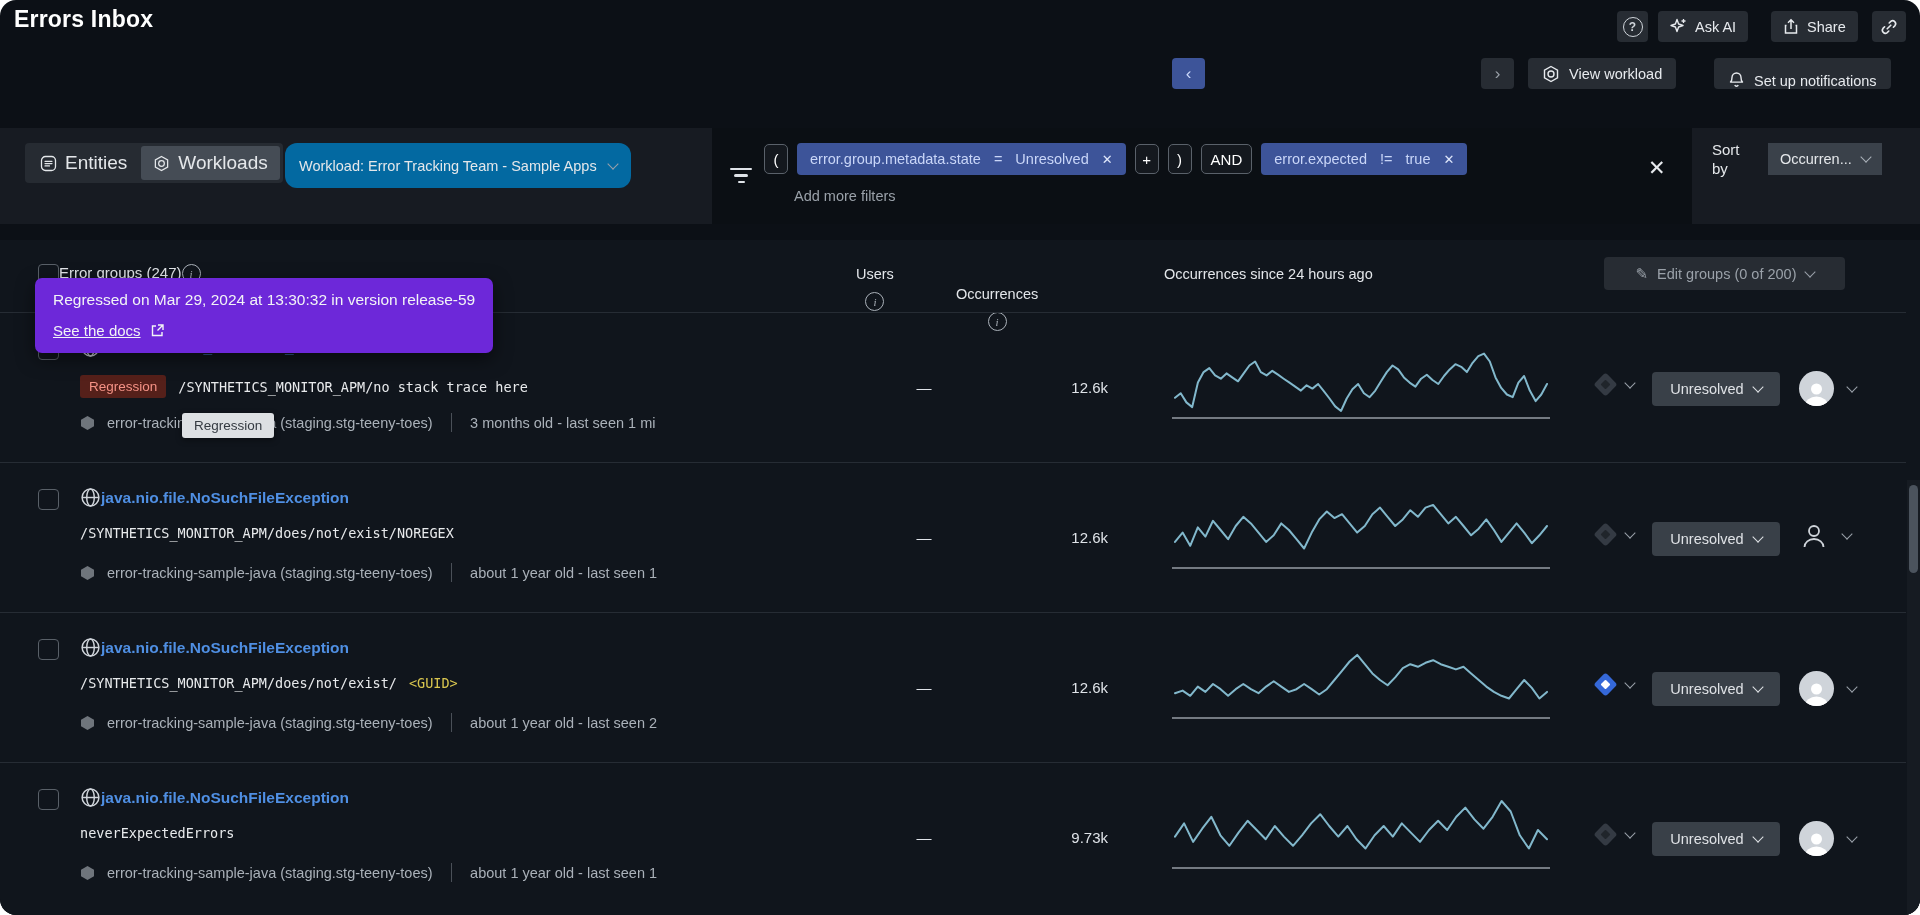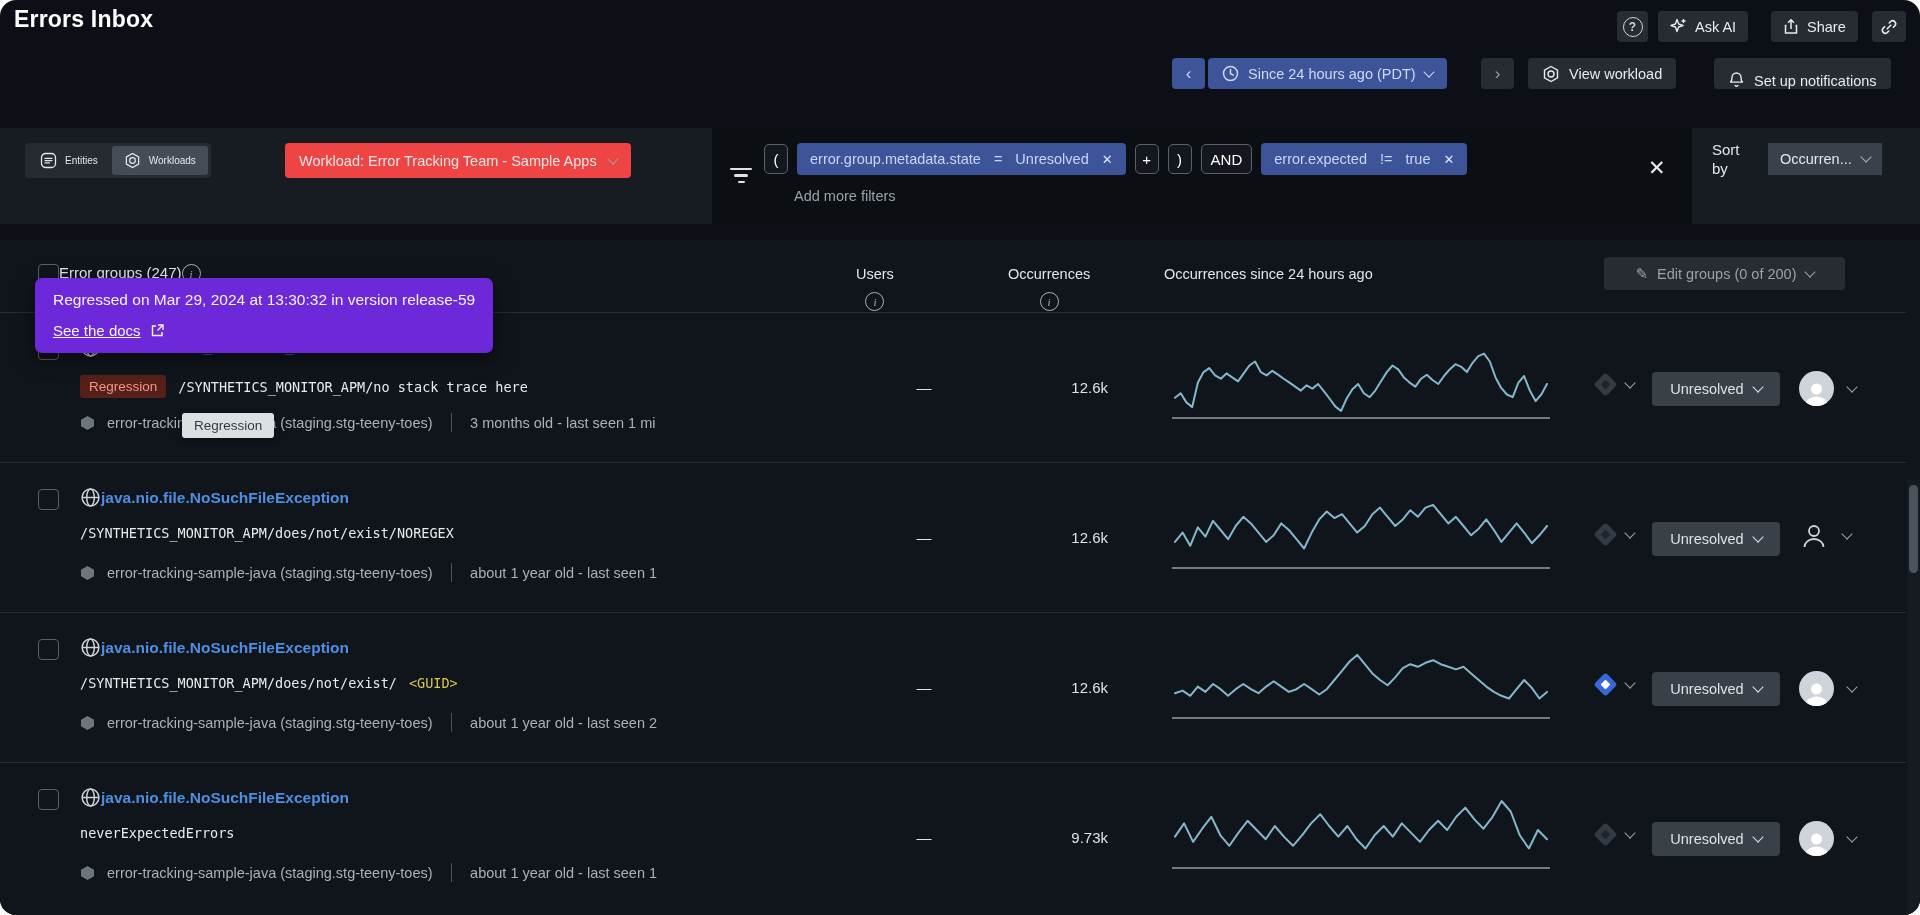--- a/index.html
+++ b/index.html
@@ -20,24 +20,24 @@
         font-size:14.5px;}
   .blue{background:#3d5499;color:#ccd9fb;}
   .gray{background:#272c33;color:#e7eaee;}
   .arrow-ch{font-size:17px;line-height:1;}
   .chev{display:inline-block;width:7px;height:7px;border-right:1.8px solid currentColor;border-bottom:1.8px solid currentColor;
         transform:rotate(45deg);margin-top:-4px;}
 
   
   .filter-panel{position:absolute;left:0;top:128px;width:1920px;height:96px;background:#171b22;}
   .segmented{position:absolute;left:25px;top:15px;background:#262b32;border-radius:4px;padding:3px;display:flex;gap:2px;}
-  .seg-btn{border:none;background:transparent;color:#e4e7ea;font-size:10px;border-radius:3px;
+  .seg-btn{border:none;background:transparent;color:#e4e7ea;font-size:19px;border-radius:3px;
         padding:6px 12px;display:flex;align-items:center;gap:8px;}
   .seg-btn.active{background:#454c55;}
-  .wl-select{position:absolute;left:285px;top:15px;height:35px;background:#ef4444;border:none;border-radius:4px;
+  .wl-select{position:absolute;left:285px;top:15px;height:45px;background:#0369a1;border:none;border-radius:12px;
         color:#e4e7ea;font-size:14.5px;padding:0 14px;display:flex;align-items:center;gap:12px;}
   .filter-box{position:absolute;left:712px;top:0;width:980px;height:96px;background:#0b0f14;}
   .filter-icon{position:absolute;left:18px;top:36px;width:22px;}
   .filter-icon i{display:block;height:2.4px;background:#dfe3e8;border-radius:2px;margin:4px auto;}
   .filter-icon i:nth-child(1){width:22px;} .filter-icon i:nth-child(2){width:14px;} .filter-icon i:nth-child(3){width:7px;}
   .fline{position:absolute;left:52px;top:15px;display:flex;align-items:center;gap:9px;}
   .tok{background:#14181e;border:1px solid #5a616a;border-radius:5px;color:#fff;font-size:15px;
         height:30px;min-width:24px;padding:0 6px;display:flex;align-items:center;justify-content:center;}
   .pill{background:#3d5499;border:none;border-radius:4px;height:32px;display:flex;align-items:center;gap:13px;
         padding:0 13px;color:#c9d6f8;font-size:14.5px;white-space:nowrap;}
@@ -123,28 +123,20 @@
   <button class="hbtn" style="left:1872px;width:34px;padding:0;justify-content:center;">
     <svg width="18" height="18" viewBox="0 0 18 18">
       <path d="M7.2 10.8 L10.8 7.2" stroke="#e7eaee" stroke-width="1.6" stroke-linecap="round"></path>
       <path d="M9.2 5 l1.6-1.6 a3 3 0 0 1 4.2 4.2 L13.4 9.2" fill="none" stroke="#e7eaee" stroke-width="1.6" stroke-linecap="round"></path>
       <path d="M8.8 13 l-1.6 1.6 a3 3 0 0 1-4.2-4.2 L4.6 8.8" fill="none" stroke="#e7eaee" stroke-width="1.6" stroke-linecap="round"></path>
     </svg>
   </button>
 
   <button class="trow-btn blue" style="left:1172px;width:33px;justify-content:center;">
     <span class="arrow-ch">‹</span>
-  </button>
-  <button class="trow-btn blue" style="left:1208px;padding:0 14px;">
-    <svg width="17" height="17" viewBox="0 0 17 17">
-      <circle cx="8.5" cy="8.5" r="7" fill="none" stroke="#ccd9fb" stroke-width="1.5"></circle>
-      <path d="M8.5 4.5 V8.7 L11.3 10.2" fill="none" stroke="#ccd9fb" stroke-width="1.5" stroke-linecap="round"></path>
-    </svg>
-    <span>Since 24 hours ago (PDT)</span>
-    <span class="chev"></span>
   </button>
   <button class="trow-btn gray" style="left:1481px;width:33px;justify-content:center;color:#9aa1a9;">
     <span class="arrow-ch">›</span>
   </button>
   <button class="trow-btn gray" style="left:1528px;padding:0 14px;">
     <svg width="18" height="18" viewBox="0 0 18 18">
       <path d="M9 1.5 L15.5 5.2 V12.8 L9 16.5 L2.5 12.8 V5.2 Z" fill="none" stroke="#e7eaee" stroke-width="1.4"></path>
       <circle cx="9" cy="9" r="3" fill="none" stroke="#e7eaee" stroke-width="1.4"></circle>
     </svg>
     <span>View workload</span>
@@ -220,21 +212,21 @@
   <div class="table-panel">
     <div class="th-groups">
       <span class="checkbox"></span>
       <span class="th-label">Error groups (247)</span>
       <span class="info-i">i</span>
     </div>
     <div class="colhead" style="left:856px;">
       <span>Users</span>
       <span class="info-i">i</span>
     </div>
-    <div class="colhead" style="left:1008px;">
+    <div class="colhead" style="left:956px;margin-top:20px;">
       <span>Occurrences</span>
       <span class="info-i">i</span>
     </div>
     <div class="colhead" style="left:1164px;">
       <span>Occurrences since 24 hours ago</span>
     </div>
     <button class="edit-btn">
       <span style="font-size:15px;">✎</span>
       <span>Edit groups (0 of 200)</span>
       <span class="chev"></span>

